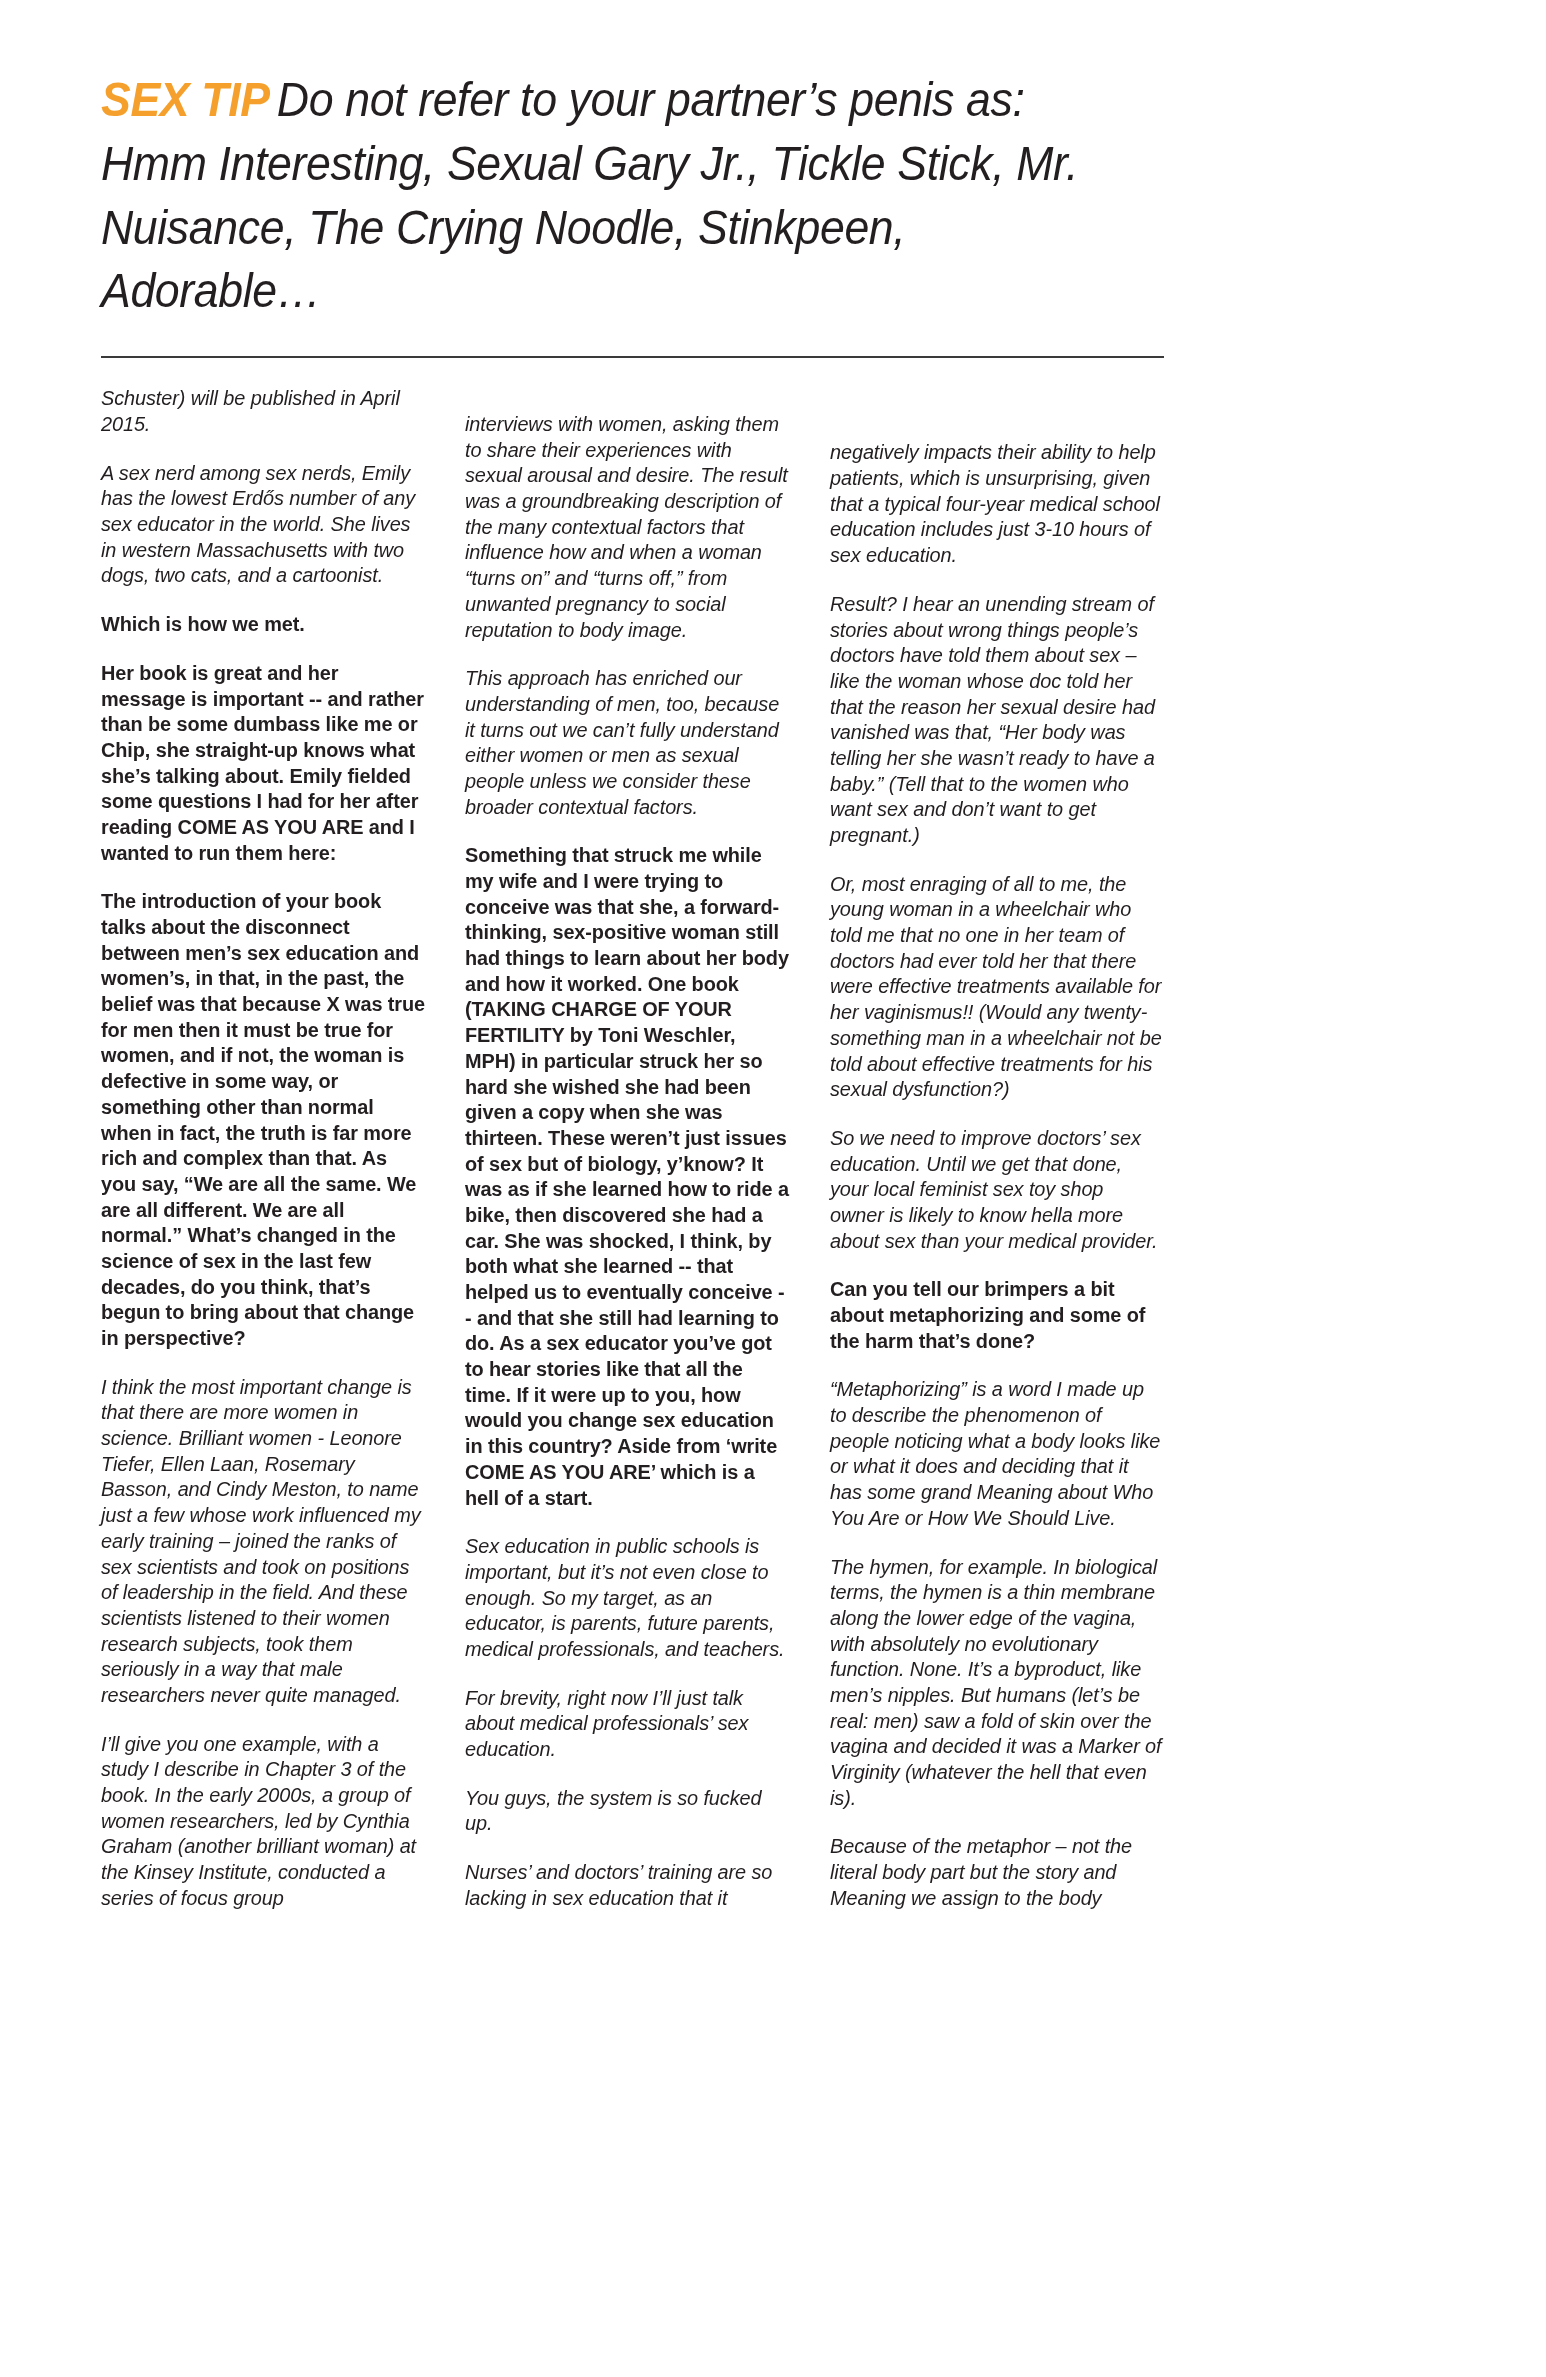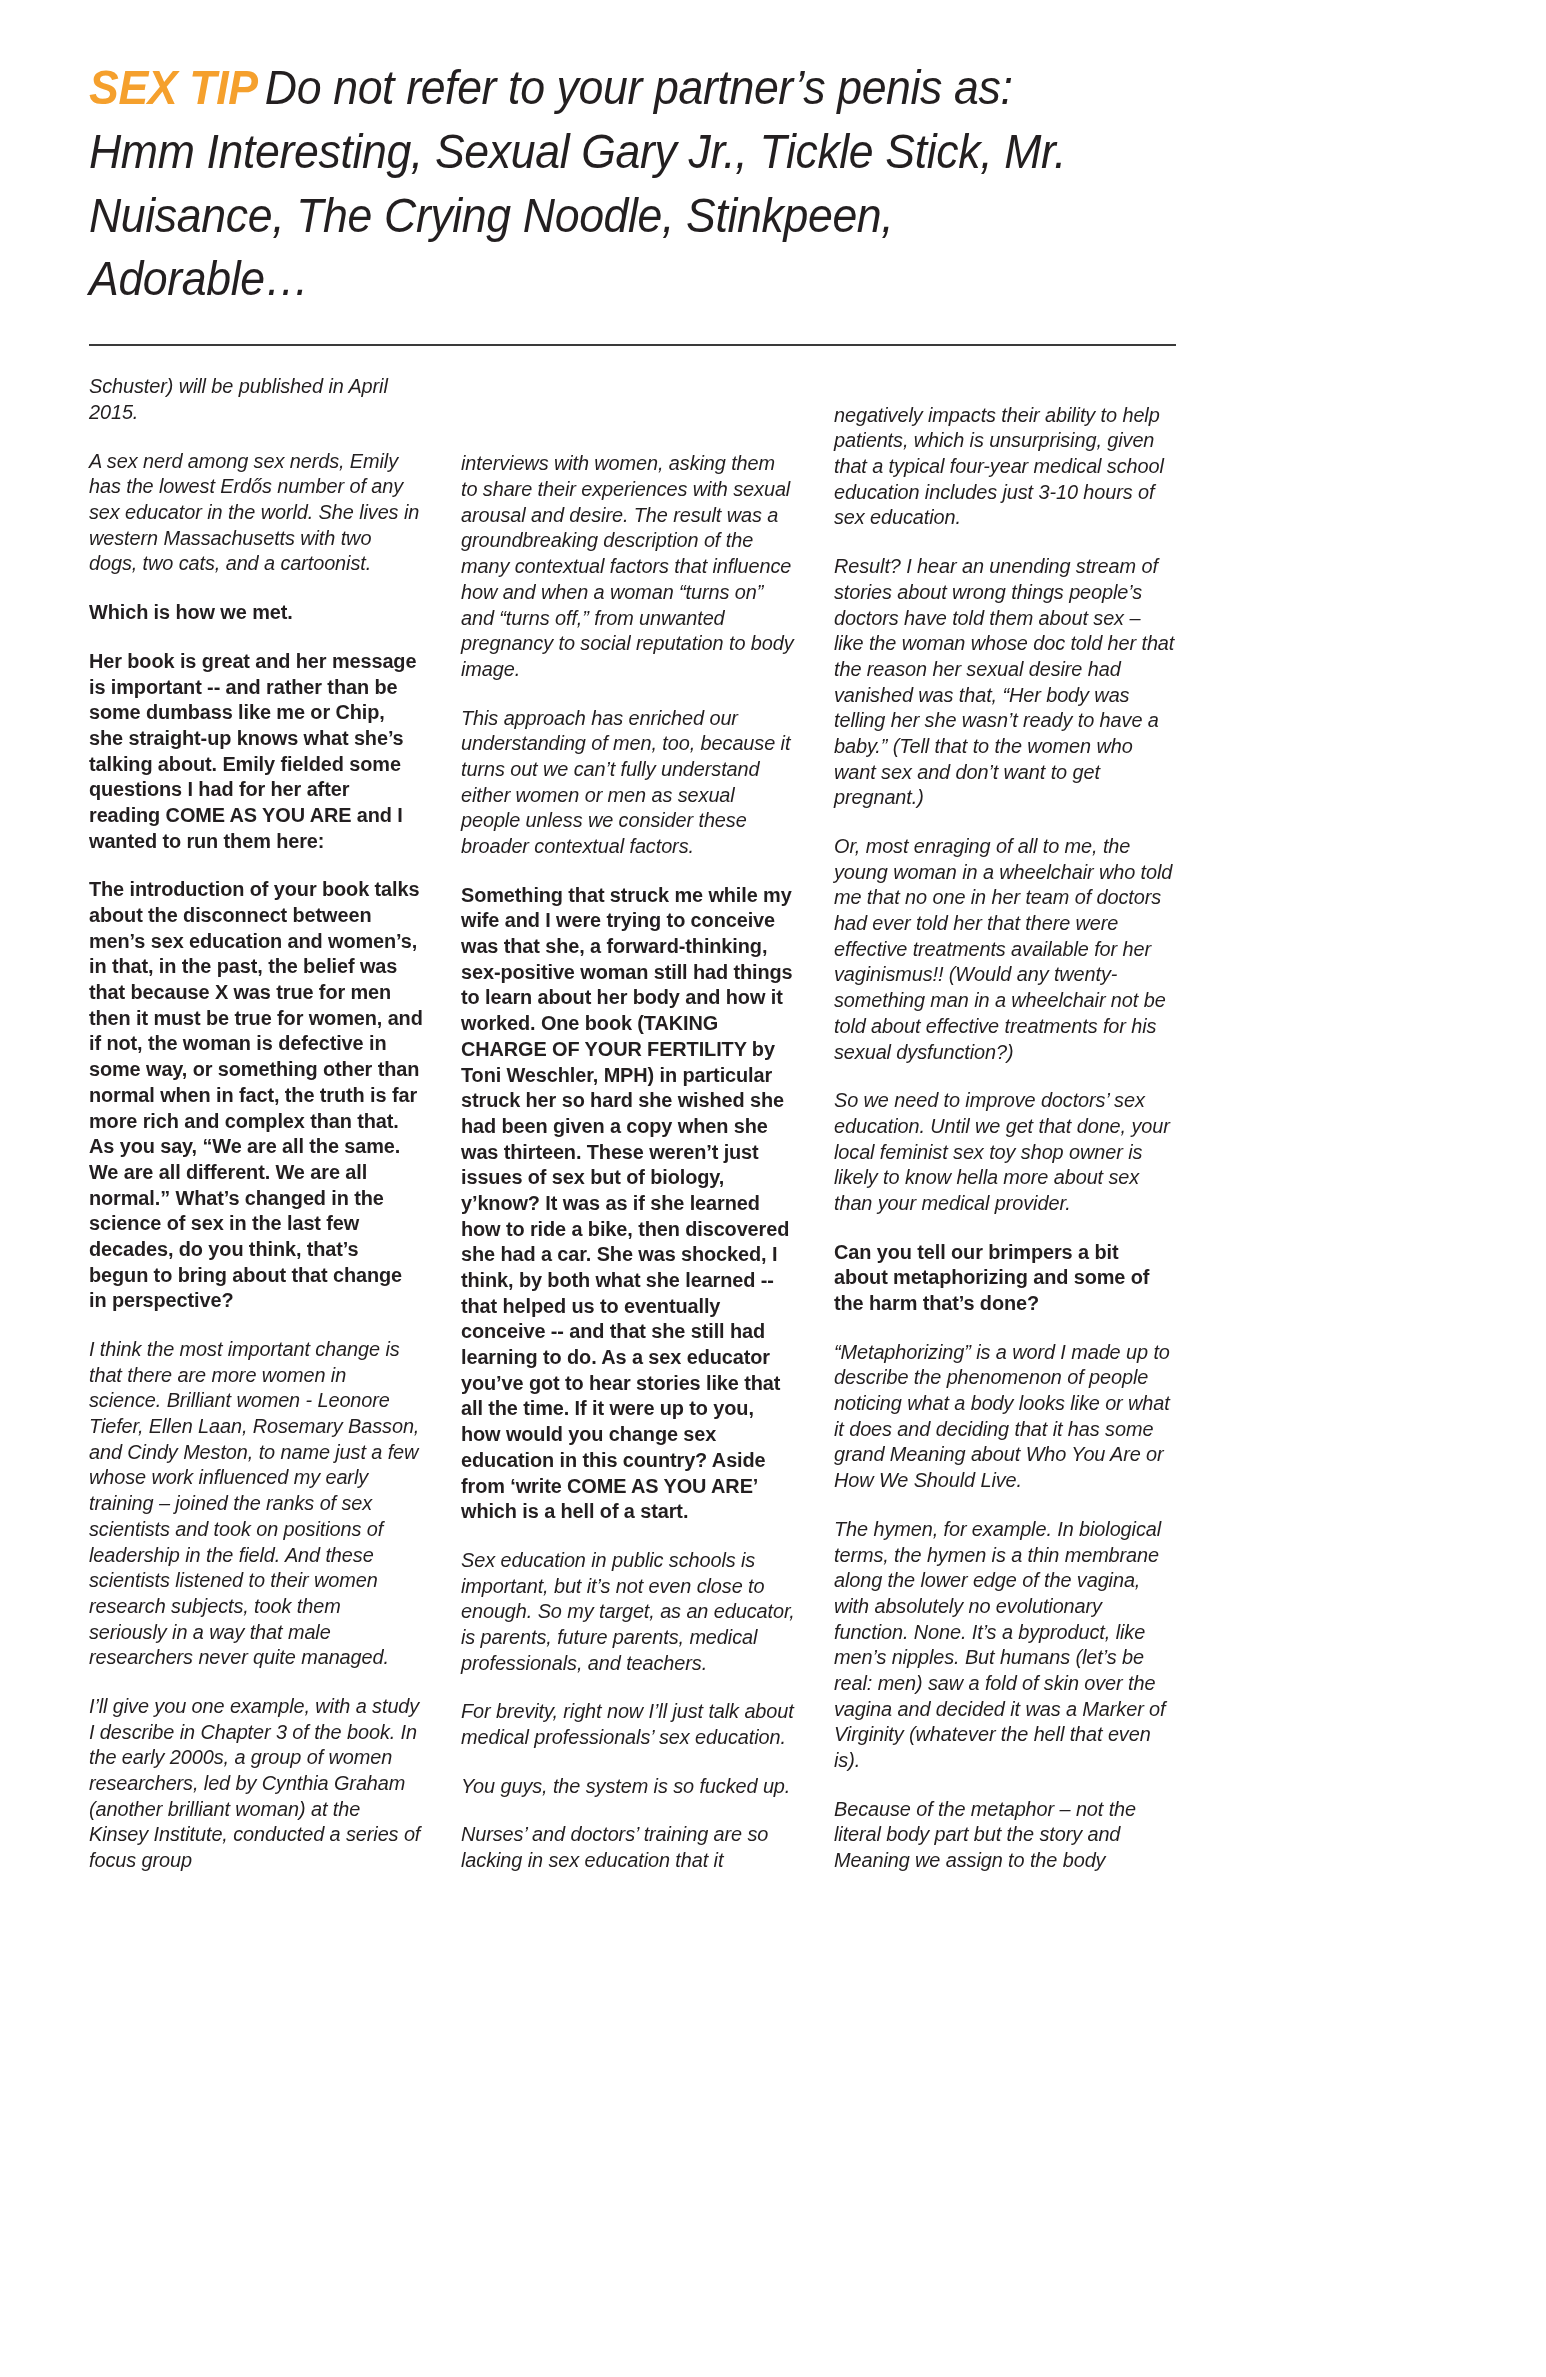--- a/index.html
+++ b/index.html
@@ -13,21 +13,21 @@
     font-family: "Liberation Sans", sans-serif;
     color: #1a1a1a;
     position: relative;
     overflow: hidden;
   }
 
   .page {
     width: 1269px;
     height: 2377px;
     box-sizing: border-box;
-    padding: 0;
+    padding: 12px;
     position: relative;
   }
 
   
   .header {
     padding: 56px 93px 0 89px;
   }
   .sextip-head {
     font-size: 48px;
     line-height: 1.33;

